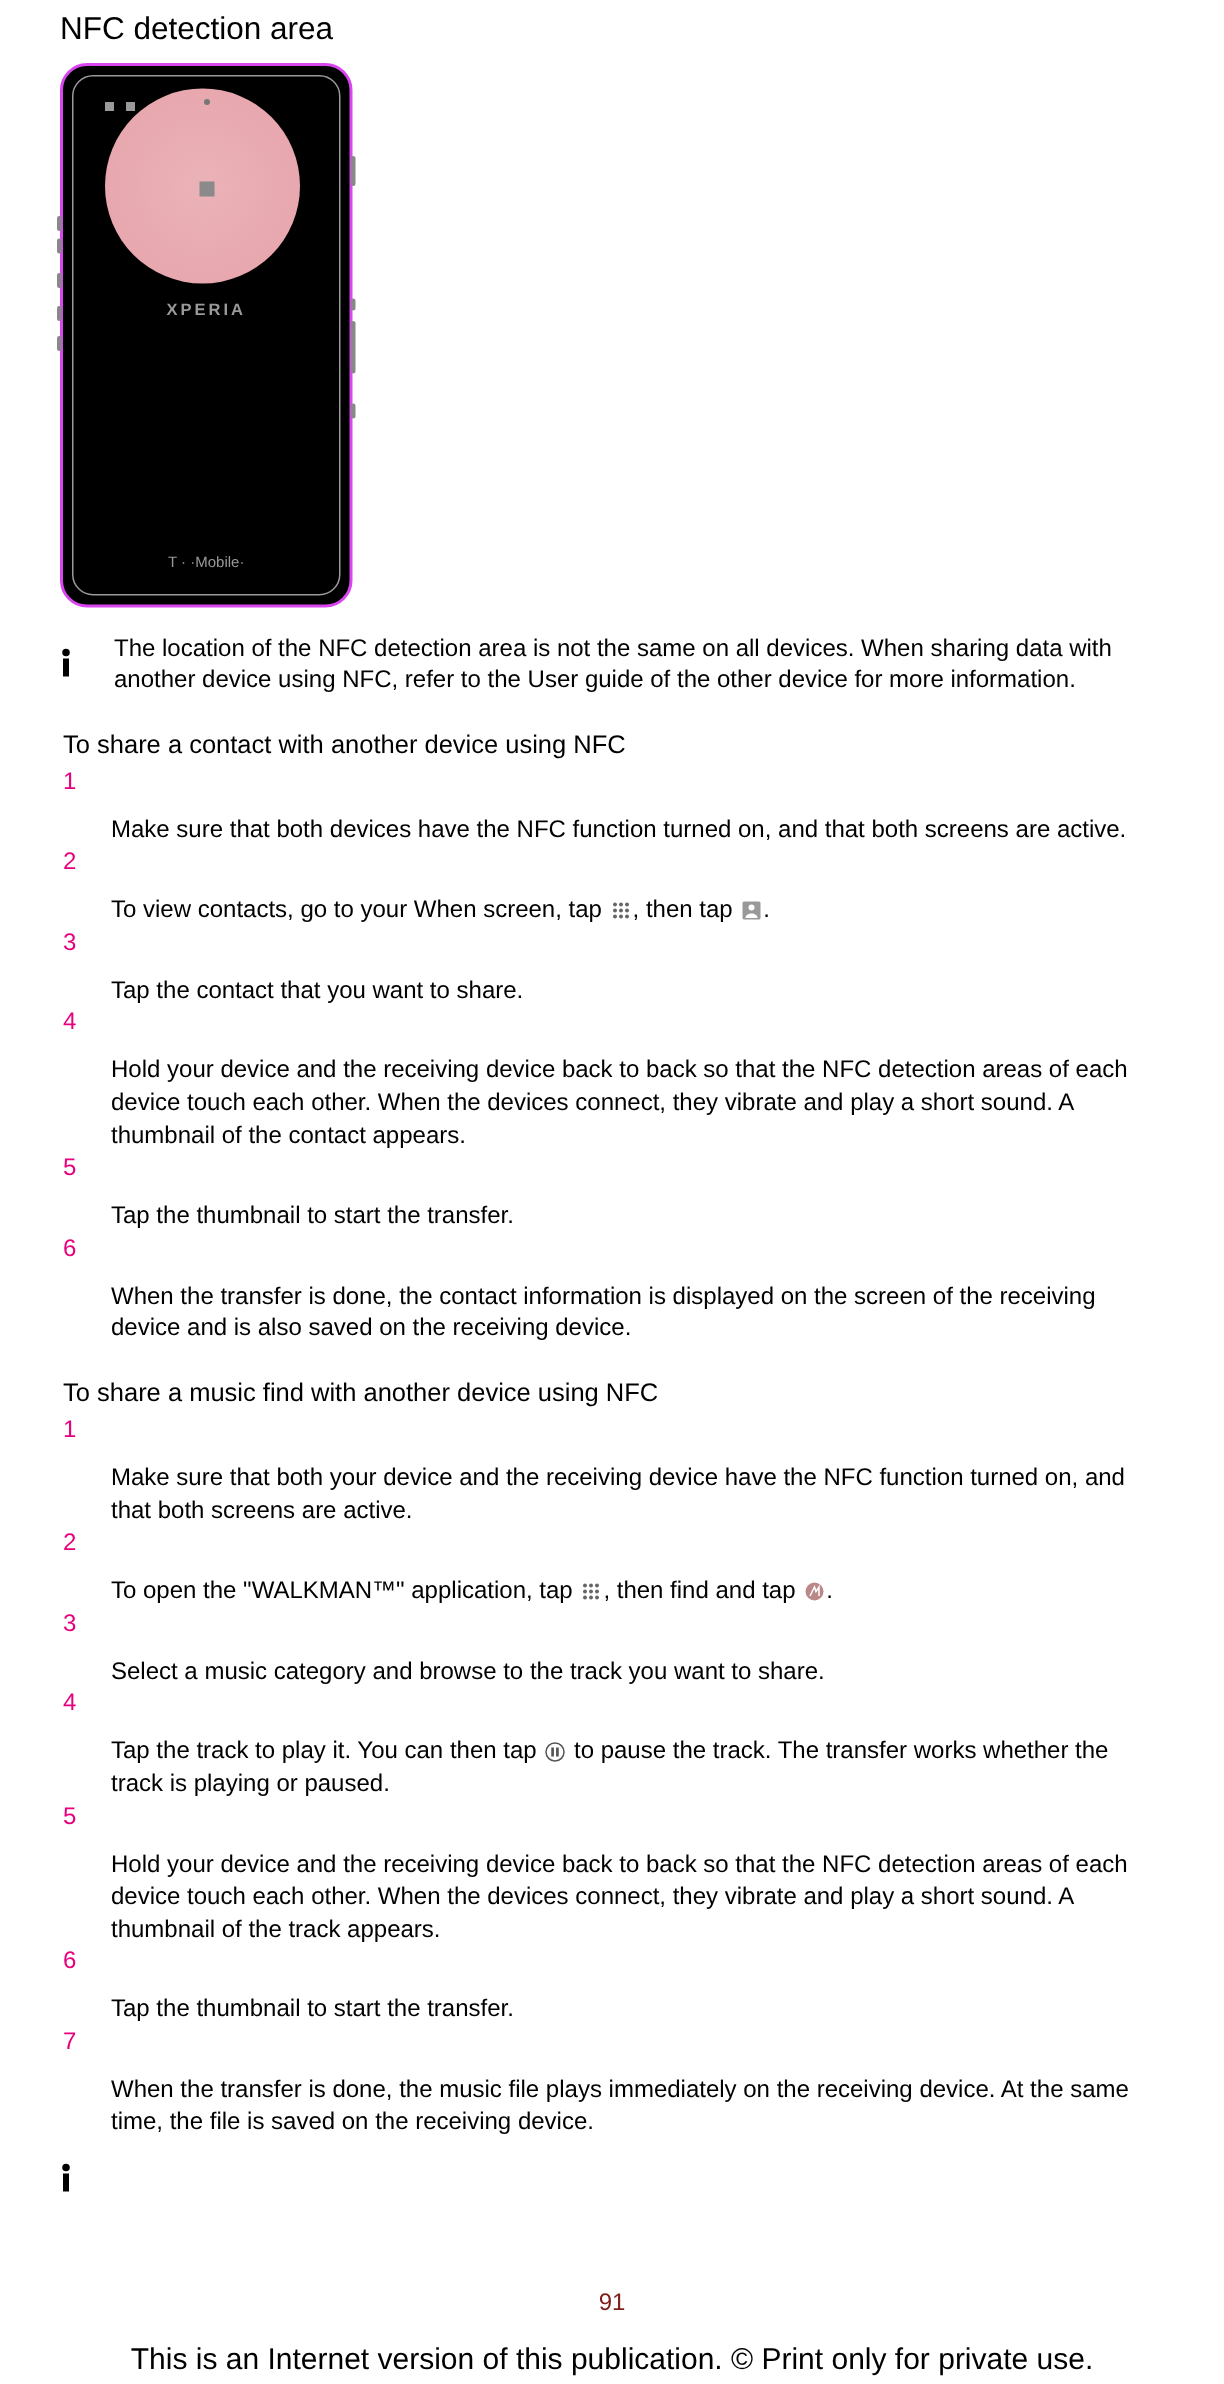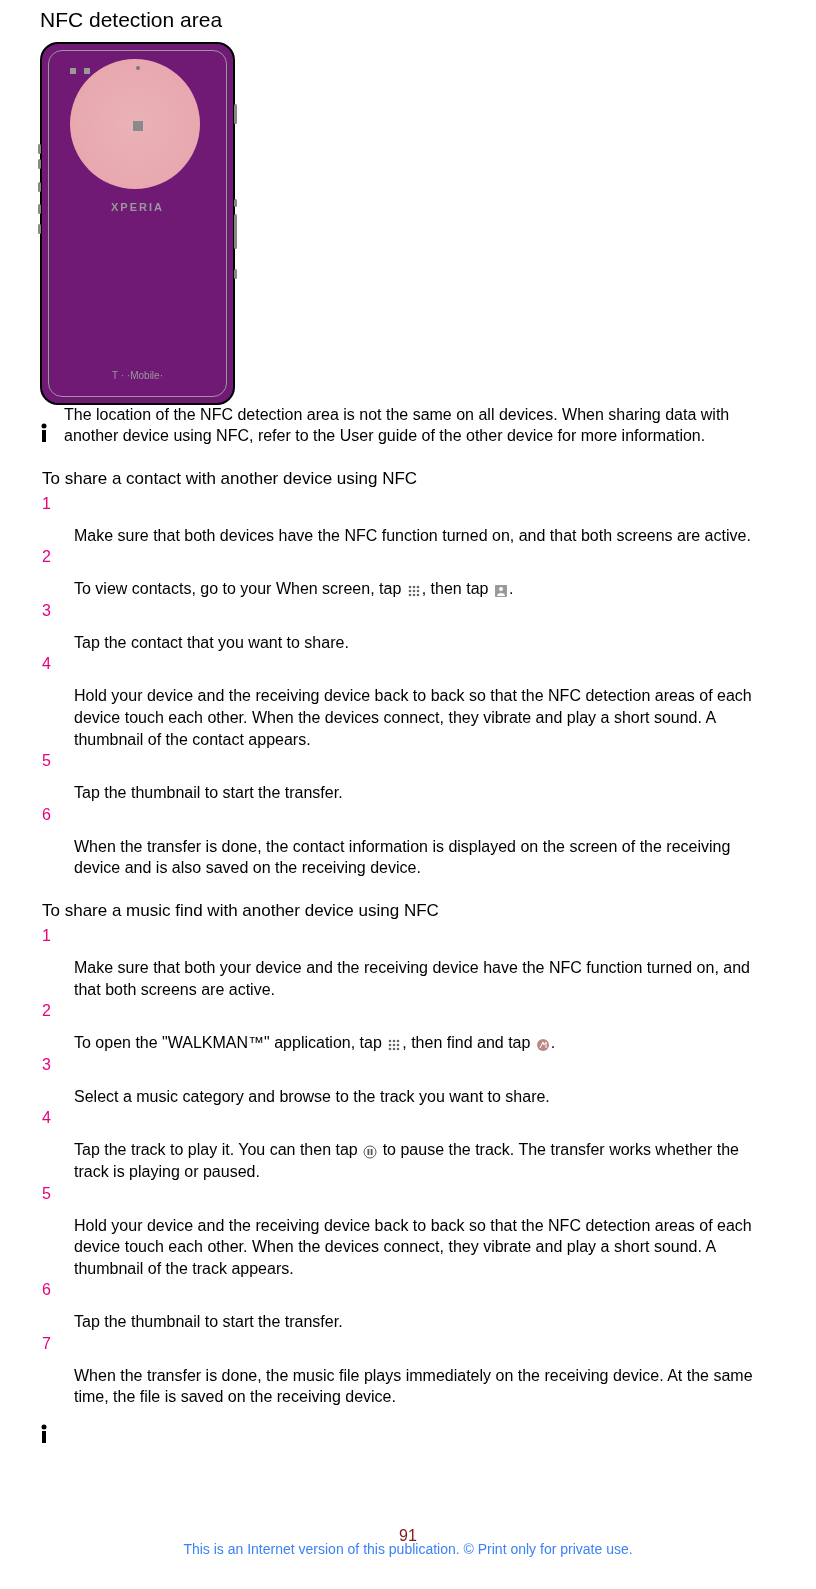--- a/index.html
+++ b/index.html
@@ -19,24 +19,25 @@
     }
     .title {
       font-size: 21px;
       font-weight: normal;
       margin-top: 8px;
       margin-bottom: 10px;
     }
     .phone-illustration {
       width: 195px;
       height: 363px;
-      border: 2px solid #000000;
+      border: 2px solid #d946ef;
       border-radius: 18px;
       position: relative;
-      background: #701a75;
+      margin-bottom: 18px;
+      background: #000000;
     }
     .phone-inner {
       position: absolute;
       top: 6px;
       left: 6px;
       right: 6px;
       bottom: 6px;
       border: 1px solid #999;
       border-radius: 14px;
     }
@@ -121,22 +122,22 @@
       width: 3px;
       border-radius: 2px;
     }
     .left1 { top: 100px; height: 10px; }
     .left2 { top: 115px; height: 10px; }
     .left3 { top: 138px; height: 10px; }
     .left4 { top: 160px; height: 10px; }
     .left5 { top: 180px; height: 10px; }
     .note-row {
       display: flex;
-      align-items: flex-end;
-      gap: 12px;
+      align-items: center;
+      gap: 24px;
       margin-bottom: 22px;
     }
     .note-icon {
       flex: 0 0 12px;
       padding-top: 2px;
     }
     .note-icon svg {
       width: 8px;
       height: 20px;
     }
@@ -186,25 +187,25 @@
     .page-num {
       position: absolute;
       bottom: 44px;
       left: 50%;
       transform: translateX(-50%);
       color: #7f1d1d;
       font-size: 16px;
     }
     .footer-text {
       position: absolute;
-      bottom: 32px;
-      left: 50%;
-      transform: translateX(-50%);
-      font-size: 14px;
-      color: #3b82f6;
+      bottom: 4px;
+      left: 50%;
+      transform: translateX(-50%);
+      font-size: 20px;
+      color: #000000;
       white-space: nowrap;
     }
   </style>
 </head>
 <body>
 
 <h1 class="title">NFC detection area</h1>
 
 <div class="phone-illustration">
   <div class="phone-inner"></div>

